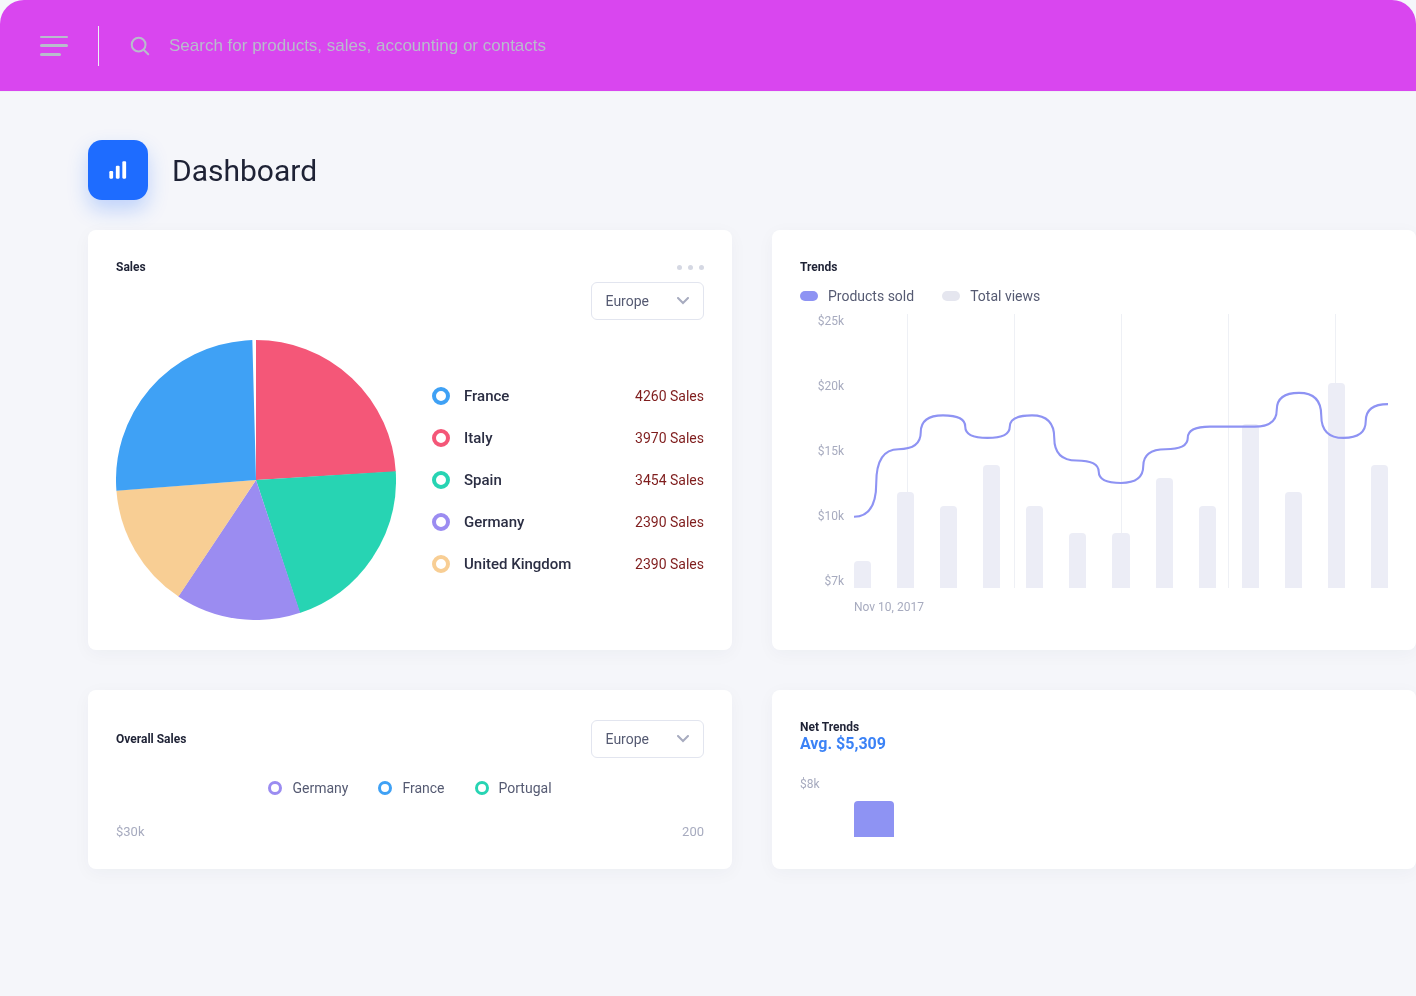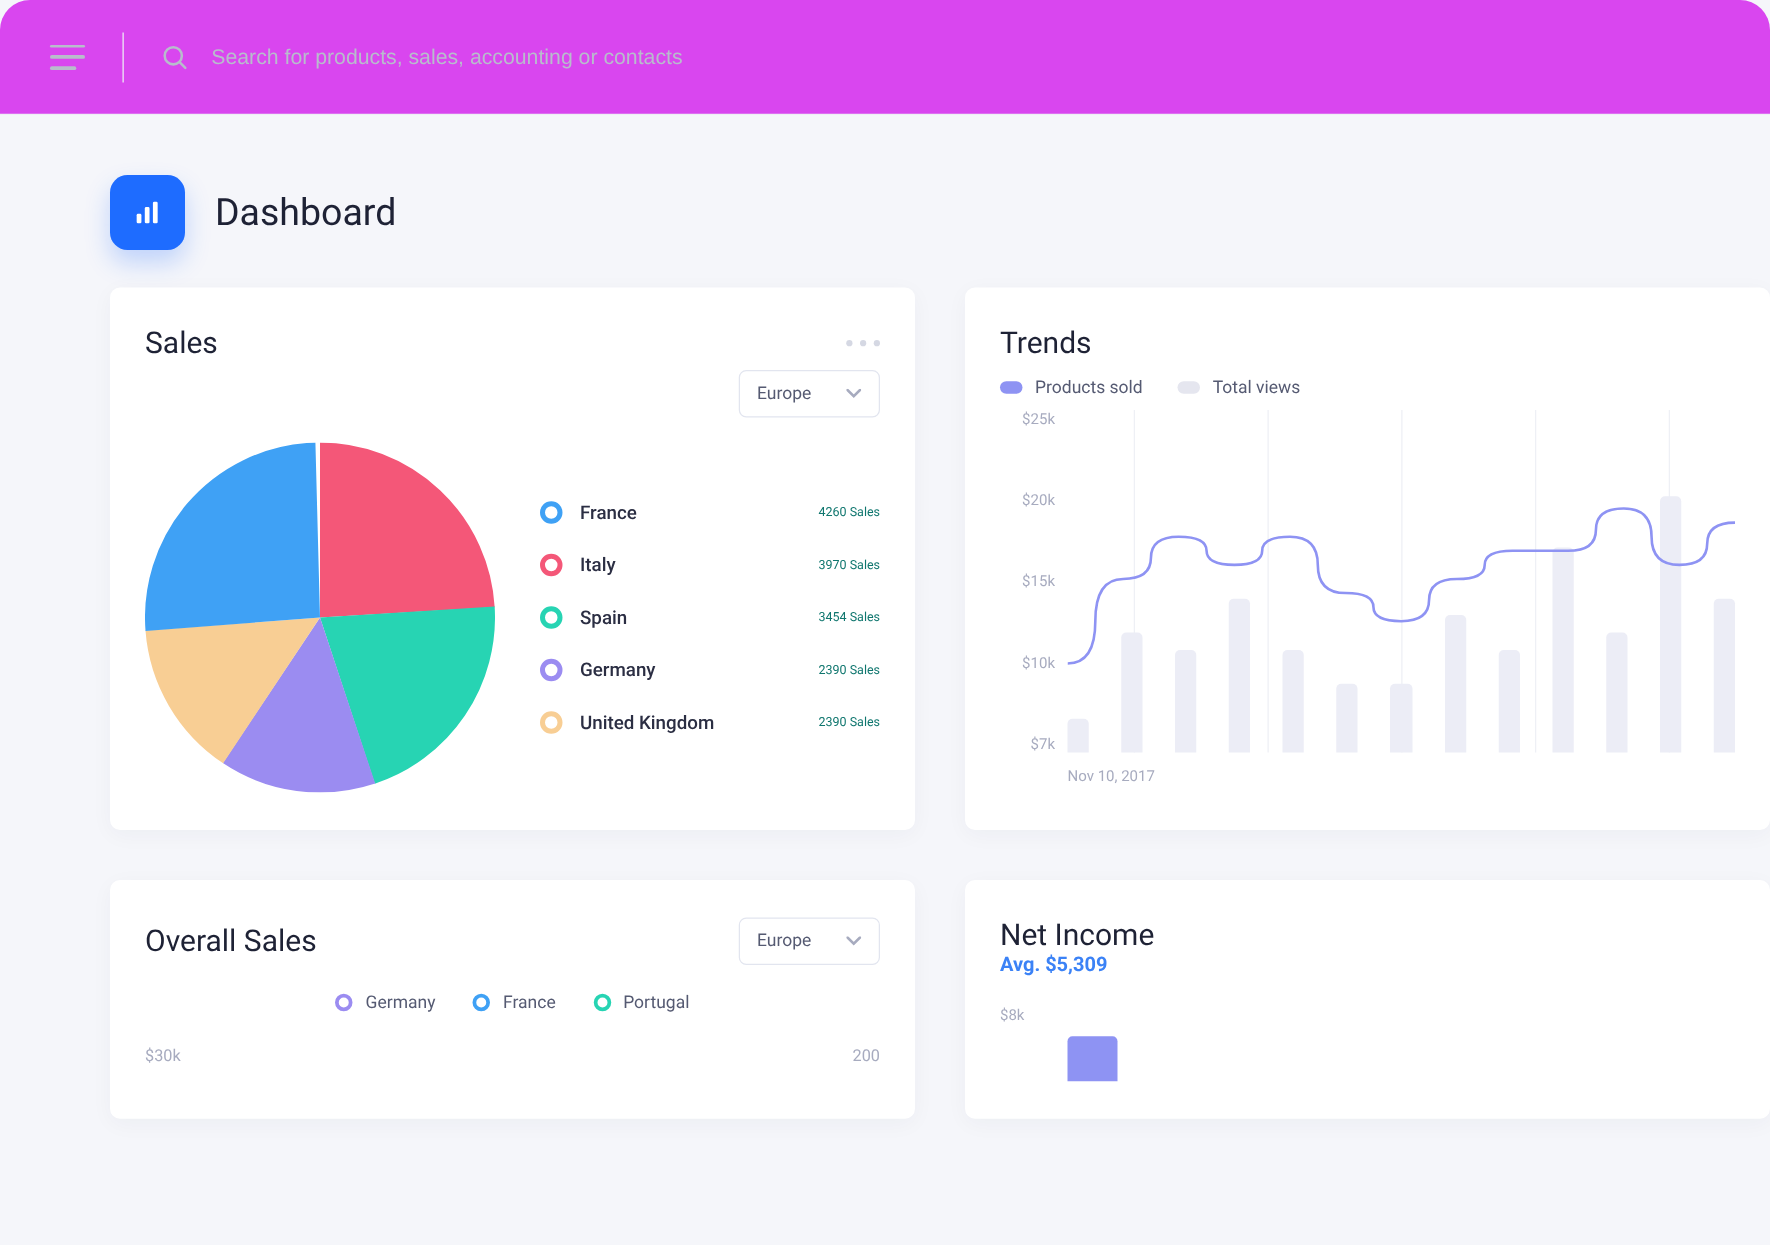--- a/index.html
+++ b/index.html
@@ -63,39 +63,39 @@
   padding: 0 0 0 88px;
 }
 .card {
   background: #fff; border-radius: 8px; padding: 30px 28px;
   box-shadow: 0 4px 18px rgba(30,40,80,0.04);
 }
 .card-header {
   display: flex; align-items: center; justify-content: space-between;
   margin-bottom: 8px;
 }
-.card-title { font-size: 24px; font-weight: 400; color: #1e2235; }
+.card-title { font-size: 12px; font-weight: 700; color: #1e2235; }
 .dots { display:flex; gap:6px; }
 .dots span { width:5px;height:5px;border-radius:50%;background:#d5d8e3; }
 .dropdown {
   border: 1px solid #e2e5ef; border-radius: 6px; padding: 10px 14px;
   font-size: 14px; color: #555a72; display: flex; align-items: center;
   gap: 28px; cursor: pointer; background:#fff;
 }
 .legend-pill { display:flex; align-items:center; gap:10px; font-size:14px; color:#555a72; }
 .pill { width:18px; height:10px; border-radius:5px; }
 
 
 .sales-body { display:flex; gap:36px; align-items:center; margin-top:20px; }
 .pie-wrap { width: 280px; height: 280px; position: relative; }
 .sales-list { flex:1; display:flex; flex-direction:column; gap:24px; }
 .sales-row { display:flex; align-items:center; }
 .ring { width:18px; height:18px; border-radius:50%; border:4px solid; margin-right:14px; }
 .country { font-size:15px; color:#2b2e43; font-weight:500; flex:1; }
-.sales-val { font-size:10px; color:#0f766e; }
+.sales-val { font-size:14px; color:#7f1d1d; }
 .dropdown-wrap { display:flex; justify-content:flex-end; margin-top:6px; }
 
 
 .trends-card { overflow:hidden; }
 .trends-legend { display:flex; gap:28px; margin-top:14px; margin-bottom:10px; }
 .trends-chart { position:relative; height:300px; margin-top:6px; }
 .y-ticks { position:absolute; left:0; top:0; bottom:26px; width:44px; display:flex; flex-direction:column; justify-content:space-between; }
 .y-ticks span { font-size:12px; color:#a7abbf; text-align:right; }
 .chart-area { position:absolute; left:54px; right:0; top:0; bottom:0; }
 .grid-lines { position:absolute; inset:0 0 26px 0; }
@@ -280,21 +280,21 @@
           <span>Portugal</span>
         </div>
     </div>
     <div class="axis-row">
       <span>$30k</span>
       <span>200</span>
     </div>
   </div>
 
   <div class="card">
-    <div class="card-title">Net Income</div>
+    <div class="card-title">Net Trends</div>
     <div class="avg-line">Avg. $5,309</div>
     <div class="ni-chart">
       <span class="ni-ylabel">$8k</span>
       <div class="ni-bar"></div>
     </div>
   </div>
 
 </div>
 
 </body></html>

